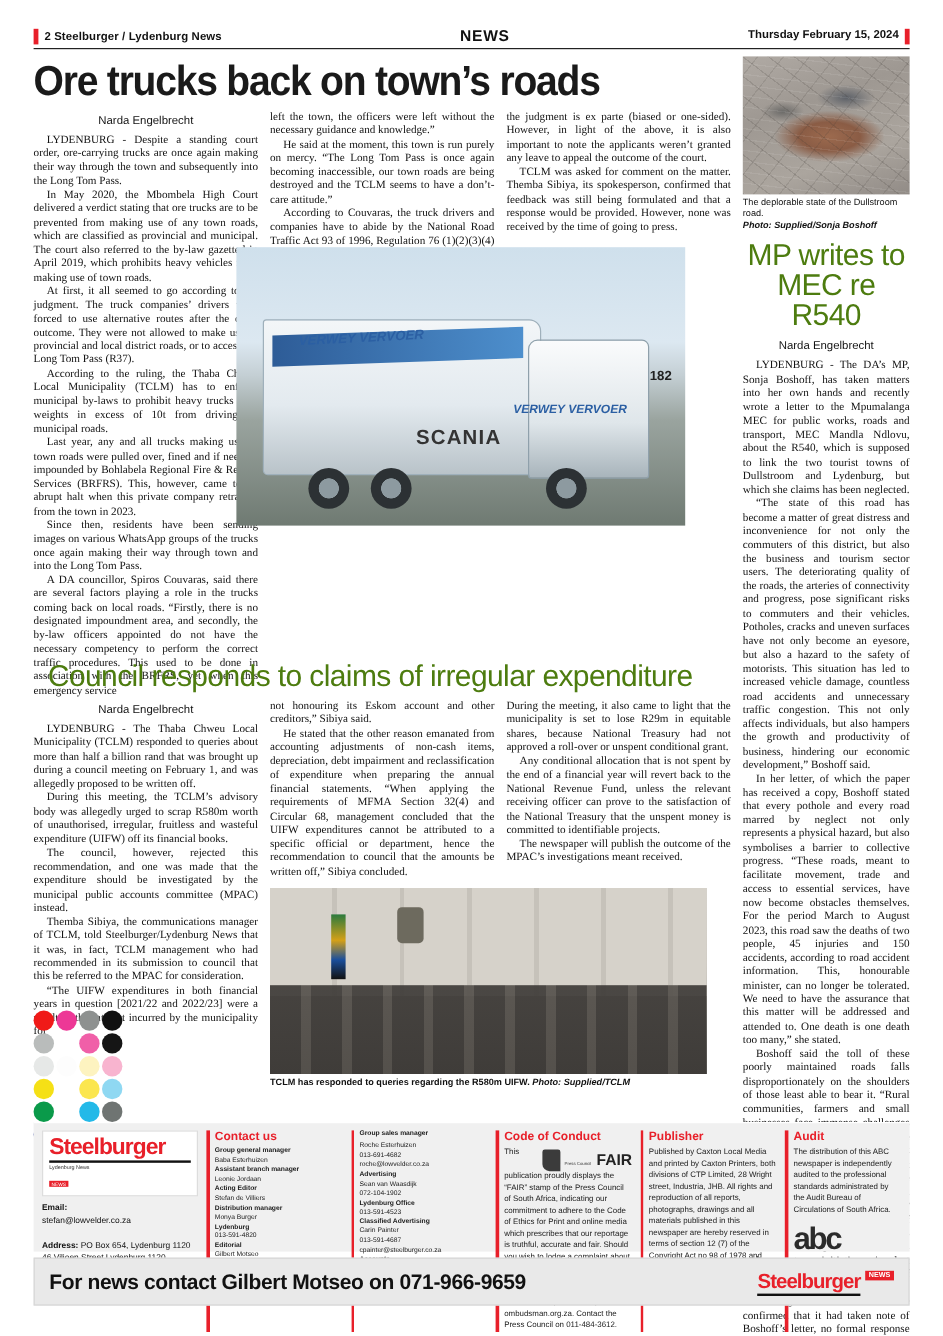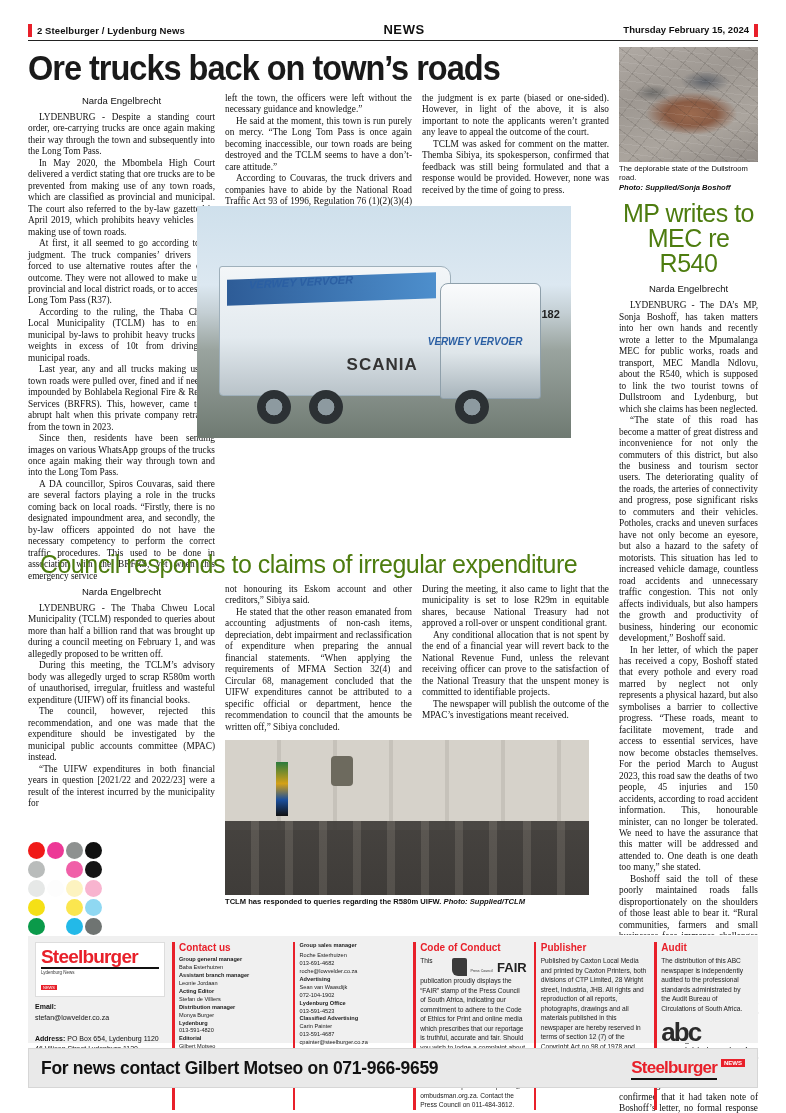--- a/index.html
+++ b/index.html
@@ -230,20 +230,21 @@
   <div style="position:absolute; left:28px; top:552px; width:561px;">
     <h1 class="head-sub">Council responds to claims of irregular expenditure</h1>
 
     <div style="display:grid; grid-template-columns:187px 187px 187px; column-gap:10px;">
 
       <div class="col">
         <div class="byline">Narda Engelbrecht</div>
         <p class="art">LYDENBURG - The Thaba Chweu Local Municipality (TCLM) responded to queries about more than half a billion rand that was brought up during a council meeting on February 1, and was allegedly proposed to be written off.</p>
         <p class="art">During this meeting, the TCLM’s advisory body was allegedly urged to scrap R580m worth of unauthorised, irregular, fruitless and wasteful expenditure (UIFW) off its financial books.</p>
         <p class="art">The council, however, rejected this recommendation, and one was made that the expenditure should be investigated by the municipal public accounts committee (MPAC) instead.</p>
+        <p class="art">Themba Sibiya, the communications manager of TCLM, told Steelburger/Lydenburg News that it was, in fact, TCLM management who had recommended in its submission to council that this be referred to the MPAC for consideration.</p>
         <p class="art">“The UIFW expenditures in both financial years in question [2021/22 and 2022/23] were a result of the interest incurred by the municipality for</p>
 
         <div class="swatches">
           <div class="swgrid">
               <div class="sw" style="background: rgb(240, 26, 24);"></div>
               <div class="sw" style="background: rgb(237, 56, 150);"></div>
               <div class="sw" style="background: rgb(142, 145, 144);"></div>
               <div class="sw" style="background: rgb(17, 17, 17);"></div>
               <div class="sw" style="background: rgb(185, 188, 187);"></div>
               <div class="sw" style="background: rgb(255, 255, 255);"></div>

